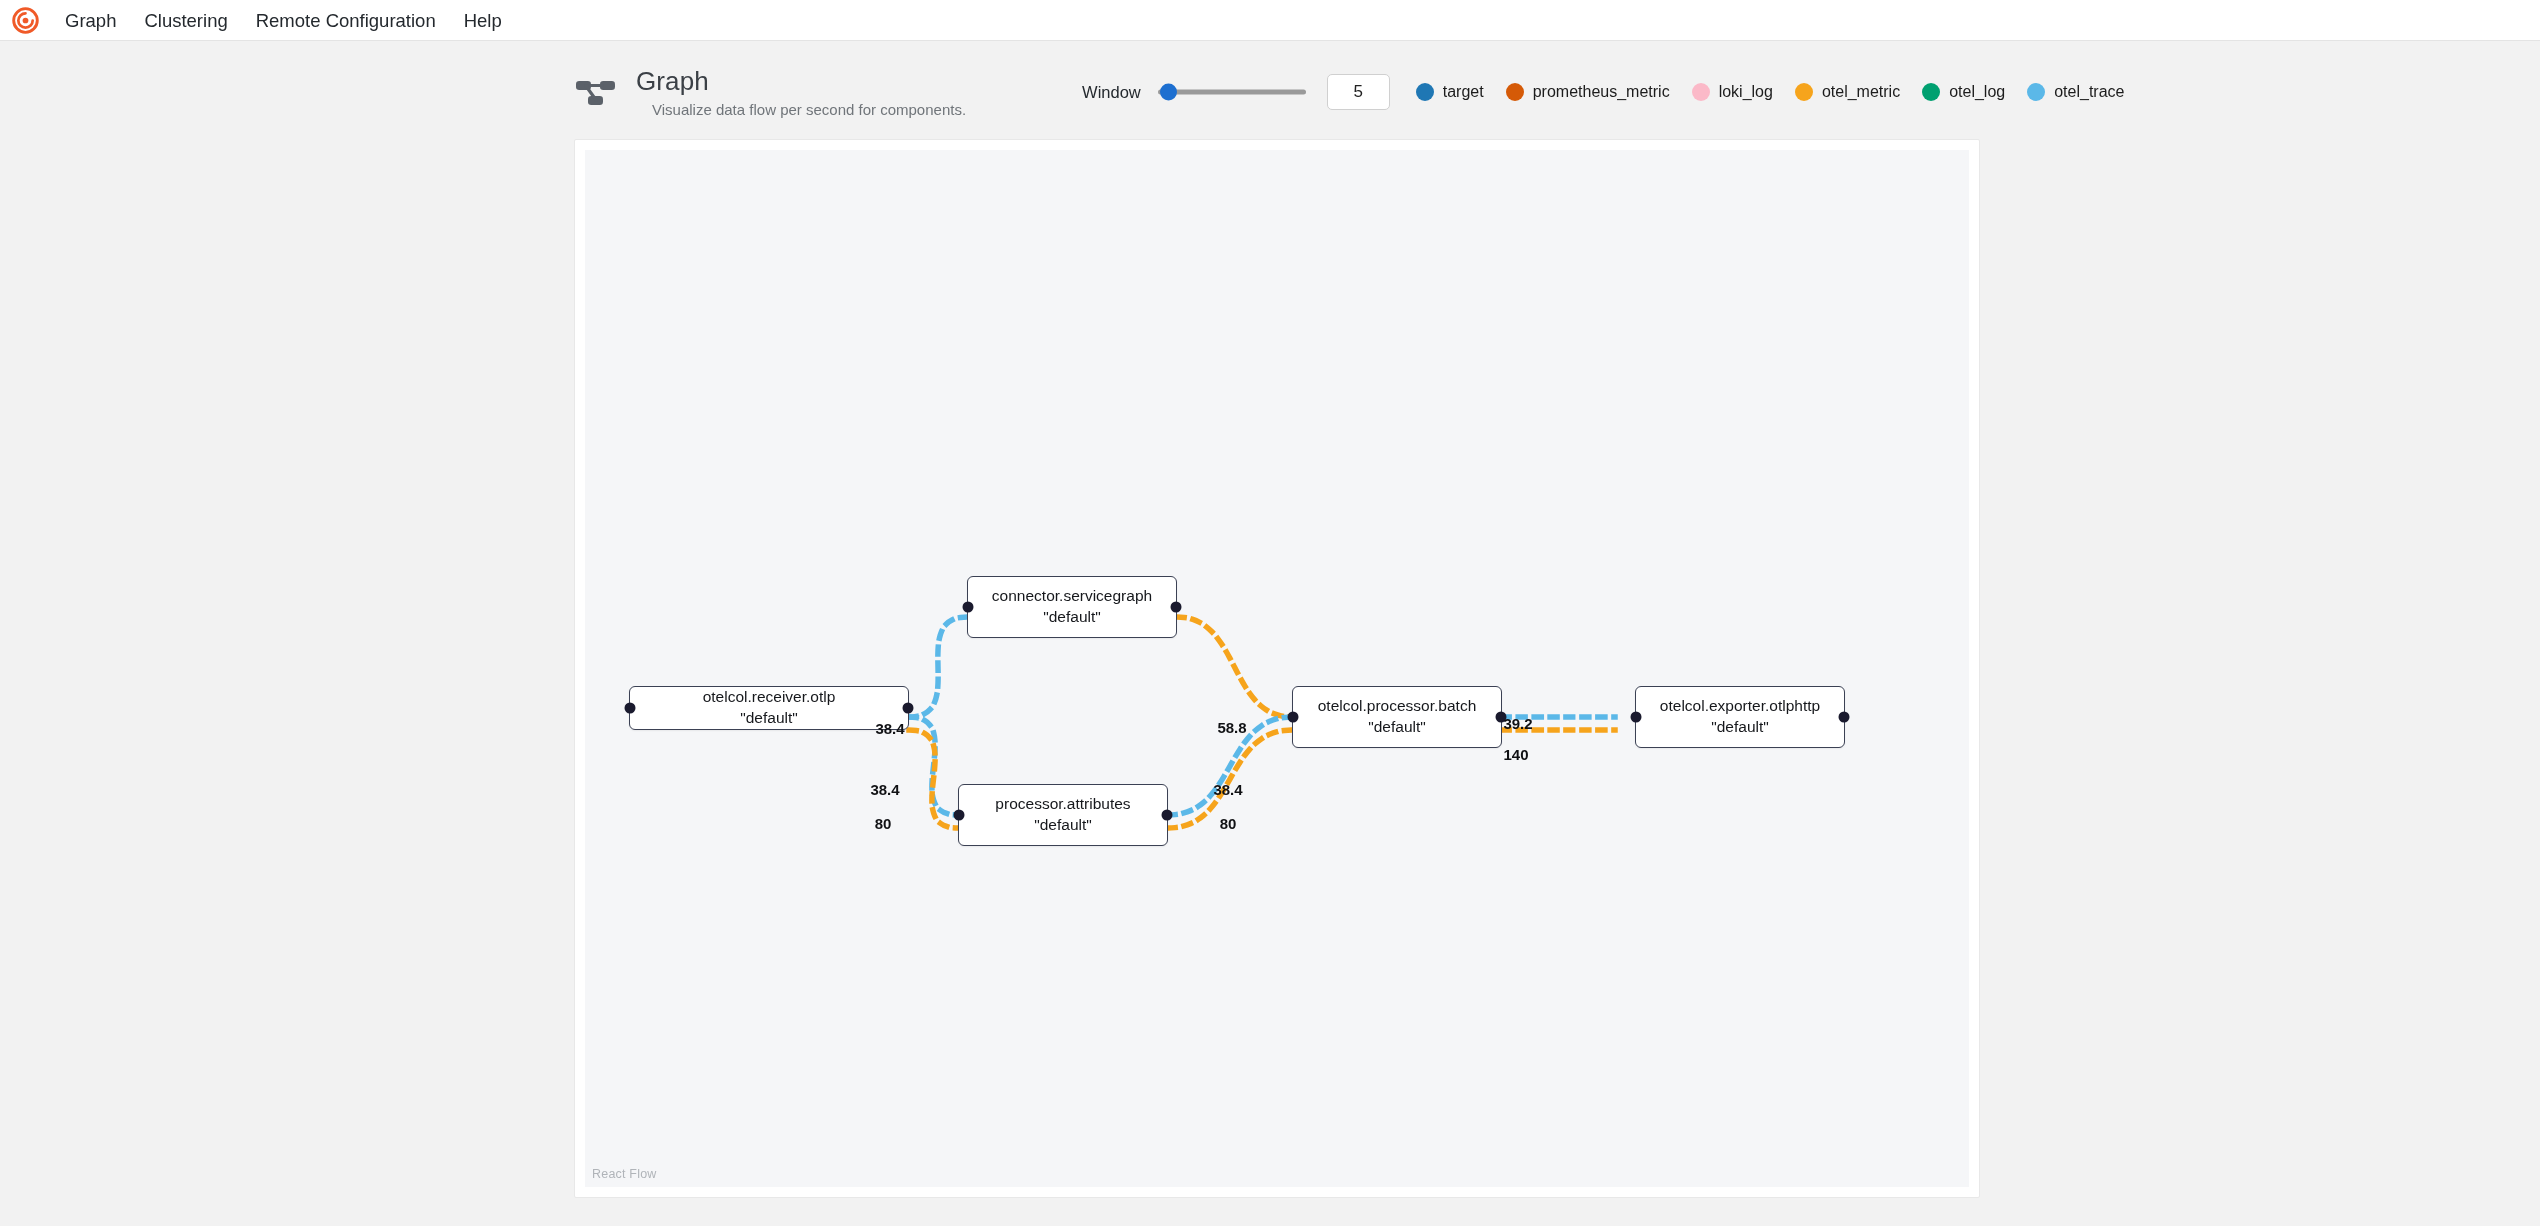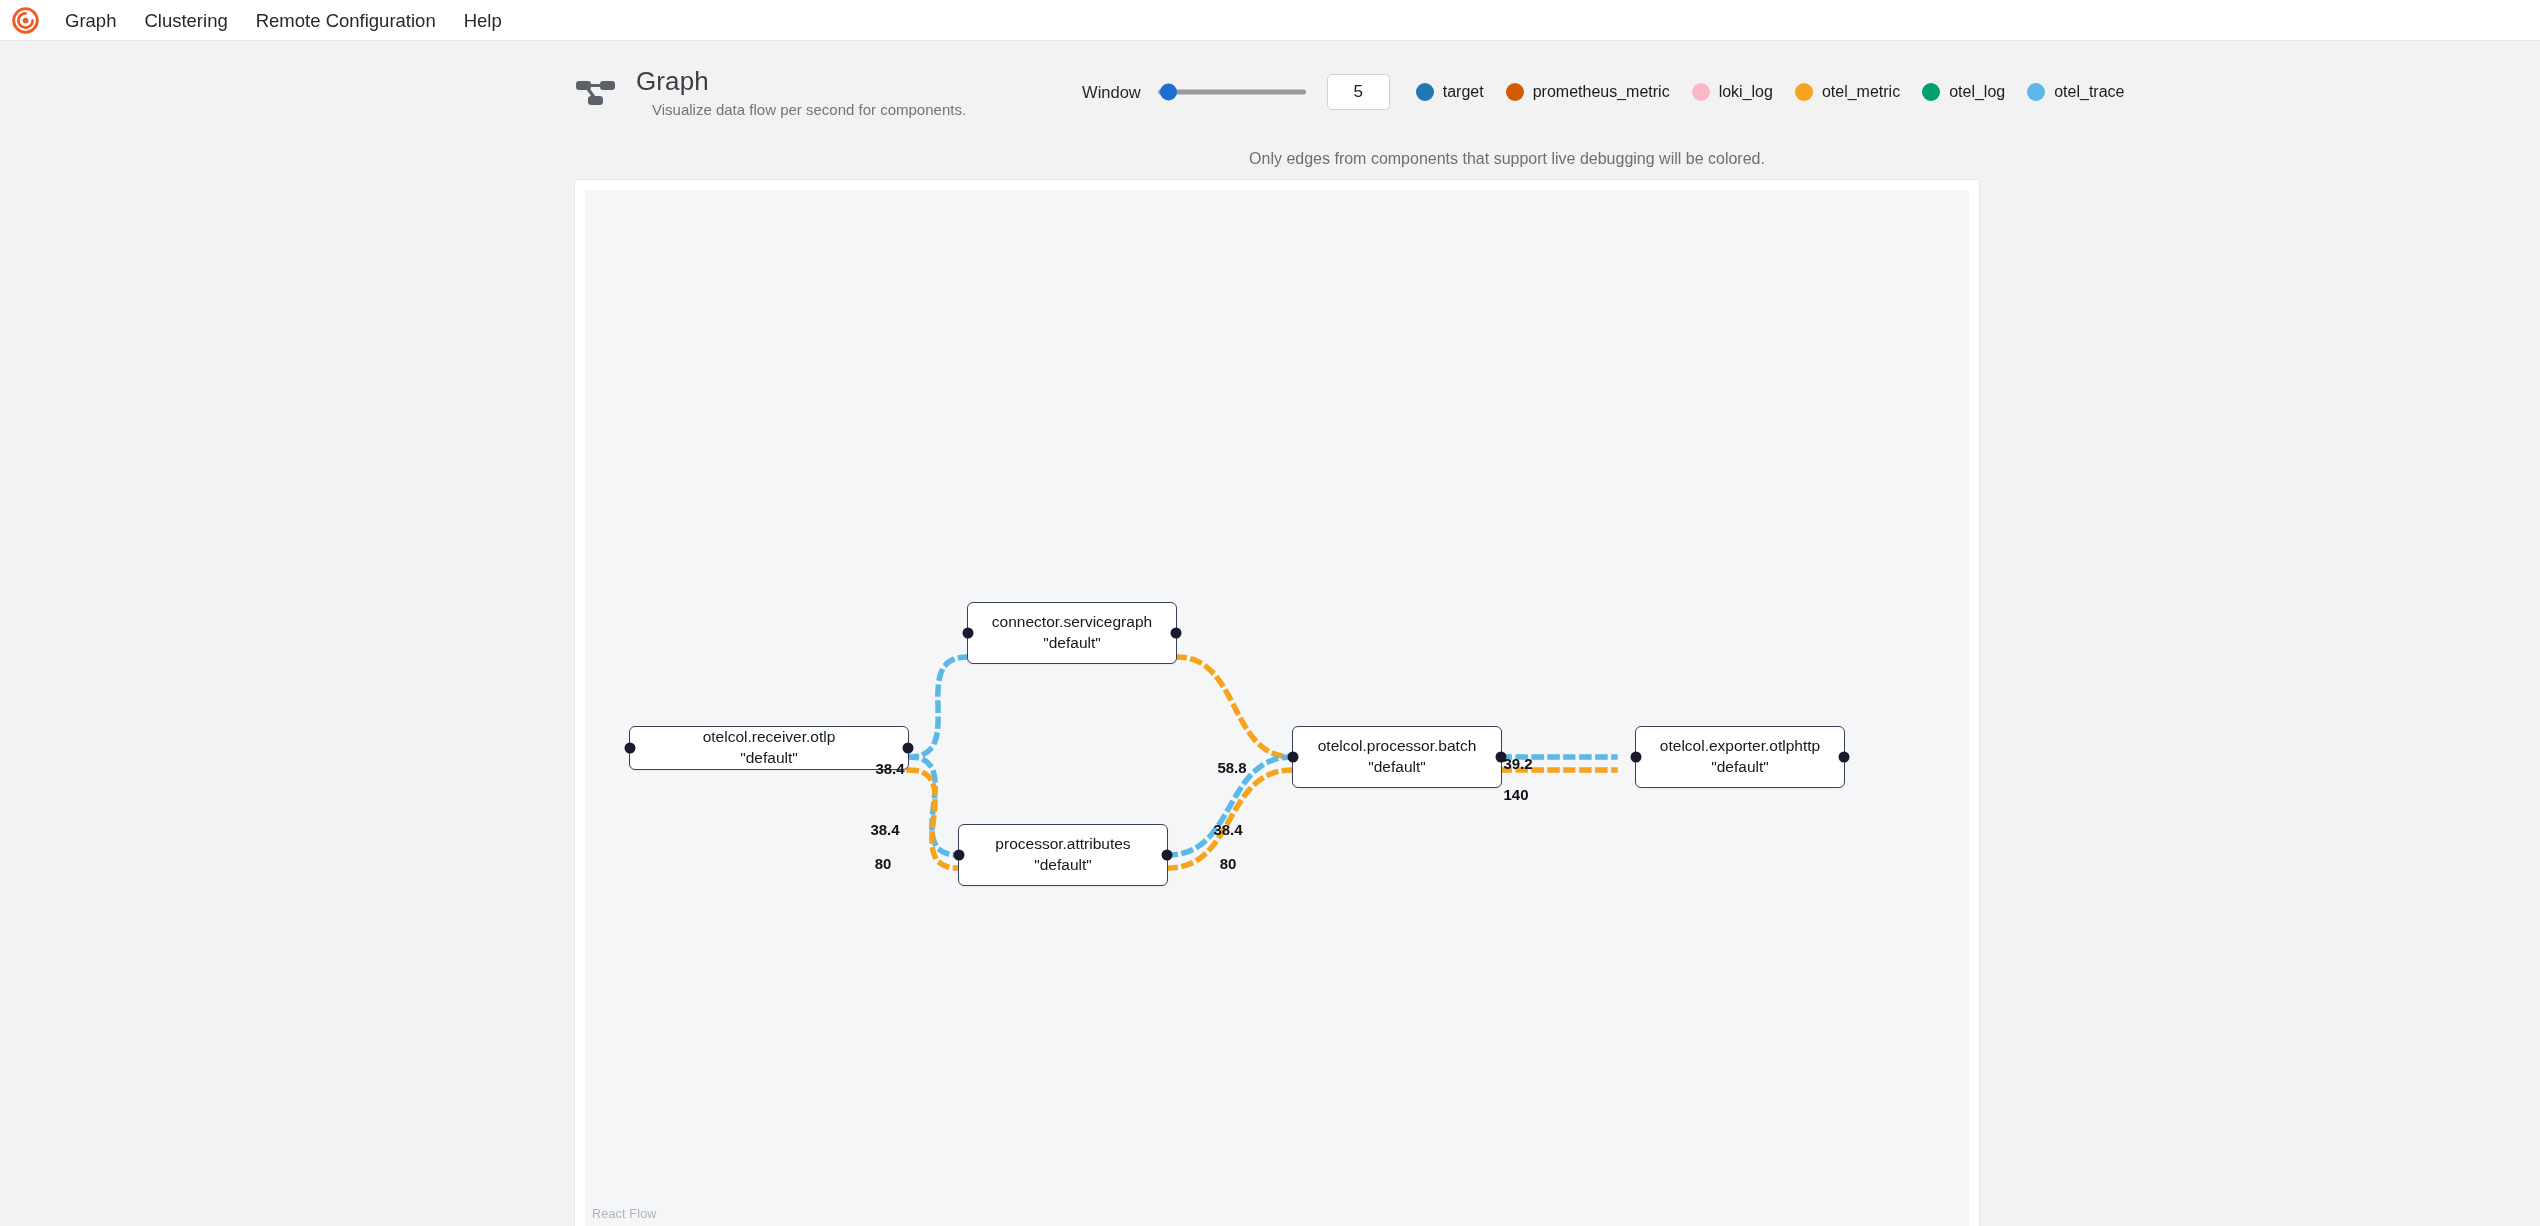--- a/index.html
+++ b/index.html
@@ -252,42 +252,41 @@
           <span class="legend-label">otel_log</span>
         </div>
         <div class="legend-item">
           <span class="legend-dot" style="background: rgb(91, 184, 232);"></span>
           <span class="legend-label">otel_trace</span>
         </div>
       </div>
     </div>
   </div>
 
-  <div id="note">Only edges from components that support live debugging will be colored.</div>
 
   <div id="flow-card">
     <div id="flow-canvas">
       <svg class="edges" id="edge-svg" viewBox="0 0 1384 1037" preserveAspectRatio="none">
           <path d="M 324 567 C 384 567, 322 467, 382 467" fill="none" stroke="#5bb8e8" stroke-width="5.5" stroke-linecap="square" stroke-dasharray="7 9"></path>
           <path d="M 324 567 C 384 567, 313 665, 373 665" fill="none" stroke="#5bb8e8" stroke-width="5.5" stroke-linecap="square" stroke-dasharray="7 9"></path>
           <path d="M 324 580 C 384 580, 313 678, 373 678" fill="none" stroke="#f6a41c" stroke-width="5.5" stroke-linecap="square" stroke-dasharray="7 9"></path>
           <path d="M 592 467 C 655.25 467, 643.75 567, 707 567" fill="none" stroke="#f6a41c" stroke-width="5.5" stroke-linecap="square" stroke-dasharray="7 9"></path>
           <path d="M 583 665 C 651.2 665, 638.8 567, 707 567" fill="none" stroke="#5bb8e8" stroke-width="5.5" stroke-linecap="square" stroke-dasharray="7 9"></path>
           <path d="M 583 678 C 651.2 678, 638.8 580, 707 580" fill="none" stroke="#f6a41c" stroke-width="5.5" stroke-linecap="square" stroke-dasharray="7 9"></path>
           <path d="M 917 567 C 979.15 567, 967.85 567, 1030 567" fill="none" stroke="#5bb8e8" stroke-width="5.5" stroke-linecap="square" stroke-dasharray="7 9"></path>
           <path d="M 917 580 C 979.15 580, 967.85 580, 1030 580" fill="none" stroke="#f6a41c" stroke-width="5.5" stroke-linecap="square" stroke-dasharray="7 9"></path>
         </svg>
       <div id="nodes-layer">
           <div class="node" style="left: 44px; top: 536px; width: 280px; height: 44px;">
             <div class="node-label">otelcol.receiver.otlp
 "default"</div>
             <span class="handle left"></span>
             <span class="handle right"></span>
           </div>
-          <div class="node" style="left: 382px; top: 412px; width: 210px; height: 62px;">
+          <div class="node" style="left: 382px; top: 426px; width: 210px; height: 62px;">
             <div class="node-label">connector.servicegraph
 "default"</div>
             <span class="handle left"></span>
             <span class="handle right"></span>
           </div>
           <div class="node" style="left: 373px; top: 634px; width: 210px; height: 62px;">
             <div class="node-label">processor.attributes
 "default"</div>
             <span class="handle left"></span>
             <span class="handle right"></span>

